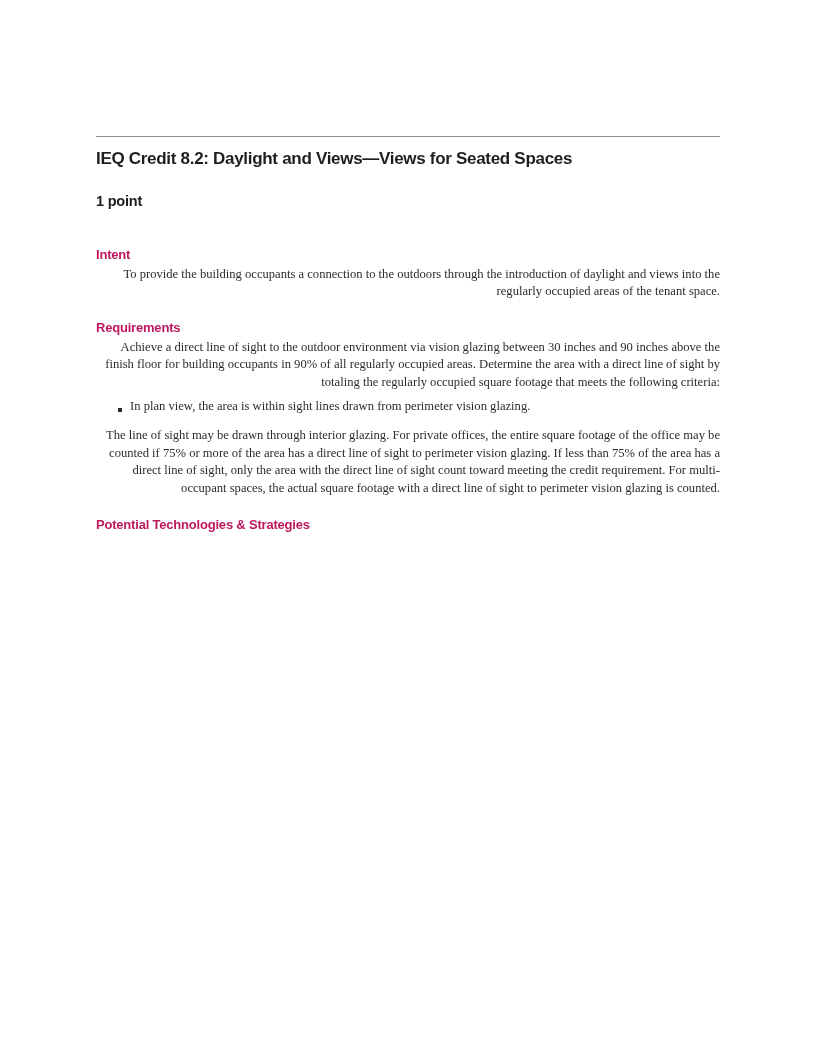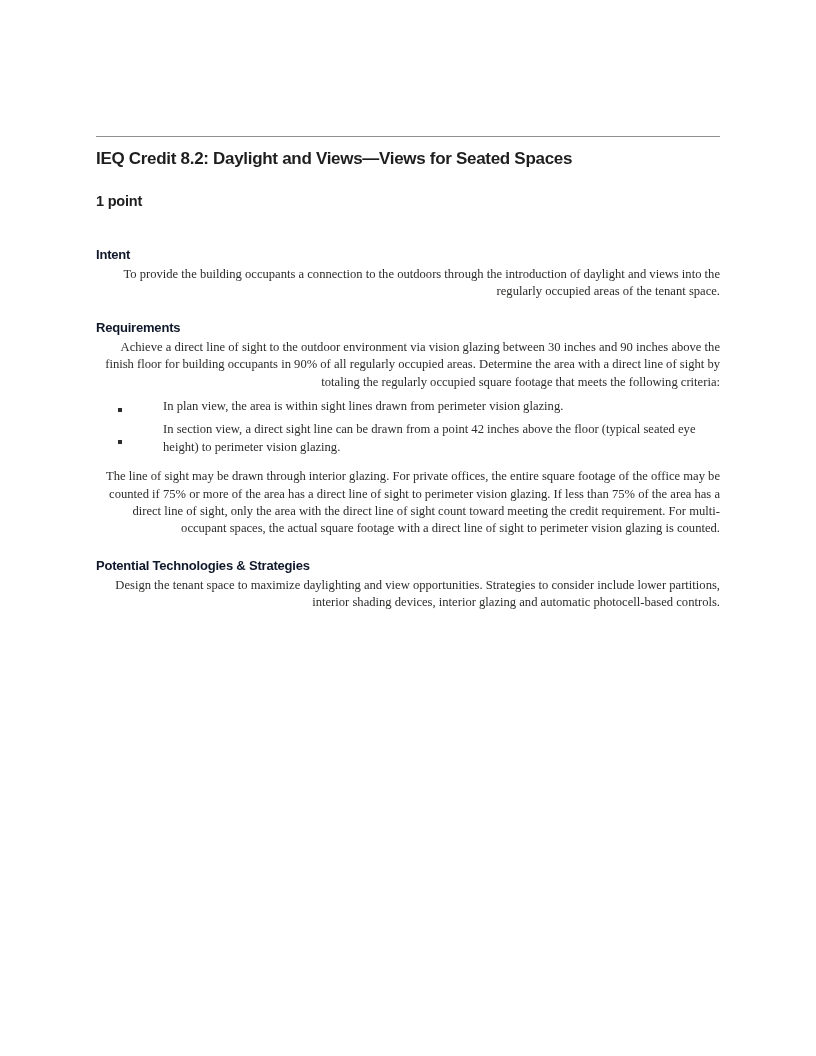--- a/index.html
+++ b/index.html
@@ -44,21 +44,21 @@
     line-height: 18px;
     letter-spacing: -0.2px;
     color: #1e1e1e;
   }
   .section-heading {
     font-family: "Liberation Sans", sans-serif;
     font-weight: bold;
     font-size: 13px;
     line-height: 16px;
     letter-spacing: -0.2px;
-    color: #0f172a;
+    color: #be185d;
   }
   .h-intent { margin-top: 37px; }
   .h-requirements { margin-top: 19px; }
   .h-strategies { margin-top: 20px; }
   .body-text {
     margin-top: 3px;
     font-size: 12.6px;
     line-height: 17.4px;
     color: #2d2c2b;
     text-align: right;
@@ -66,21 +66,20 @@
   .bullet-list {
     margin-top: 7px;
   }
   .bullet-item {
     display: flex;
     align-items: center;
     margin: 0 0 6px 22px;
     font-size: 12.6px;
     line-height: 17.4px;
     color: #2d2c2b;
-    gap: 33px;
   }
   .bullet-marker {
     flex: 0 0 auto;
     width: 4px;
     height: 4px;
     background: #2d2c2b;
     margin: 6.5px 8px 0 0;
   }
   .after-bullets { margin-top: 12px; }
   .footer-book {
@@ -121,29 +120,24 @@
     <div class="body-text">To provide the building occupants a connection to the outdoors through the introduction of daylight and views into the regularly occupied areas of the tenant space.</div>
 
     <div class="section-heading h-requirements">Requirements</div>
     <div class="body-text">Achieve a direct line of sight to the outdoor environment via vision glazing between 30 inches and 90 inches above the finish floor for building occupants in 90% of all regularly occupied areas. Determine the area with a direct line of sight by totaling the regularly occupied square footage that meets the following criteria:</div>
 
     <div class="bullet-list">
       <div class="bullet-item">
         <span class="bullet-marker"></span>
         <span>In plan view, the area is within sight lines drawn from perimeter vision glazing.</span>
       </div>
-      <div class="bullet-item">
-        <span class="bullet-marker"></span>
-        <span>In section view, a direct sight line can be drawn from a point 42 inches above the floor (typical seated eye height) to perimeter vision glazing.</span>
-      </div>
     </div>
 
     <div class="body-text after-bullets">The line of sight may be drawn through interior glazing. For private offices, the entire square footage of the office may be counted if 75% or more of the area has a direct line of sight to perimeter vision glazing. If less than 75% of the area has a direct line of sight, only the area with the direct line of sight count toward meeting the credit requirement. For multi-occupant spaces, the actual square footage with a direct line of sight to perimeter vision glazing is counted.</div>
 
     <div class="section-heading h-strategies">Potential Technologies &amp; Strategies</div>
-    <div class="body-text">Design the tenant space to maximize daylighting and view opportunities. Strategies to consider include lower partitions, interior shading devices, interior glazing and automatic photocell-based controls.</div>
 
   </div>
 
   <div class="footer-book">LEED 2009 FOR COMMERCIAL INTERIORS</div>
 
   <div class="footer-page">63</div>
 </div>
 
 </body></html>

